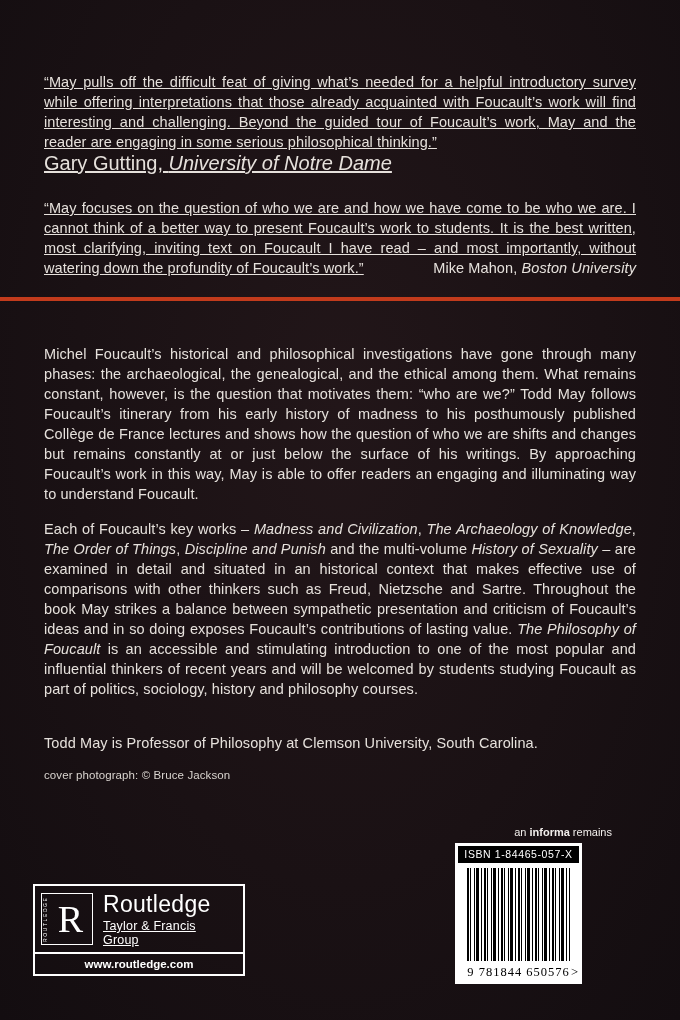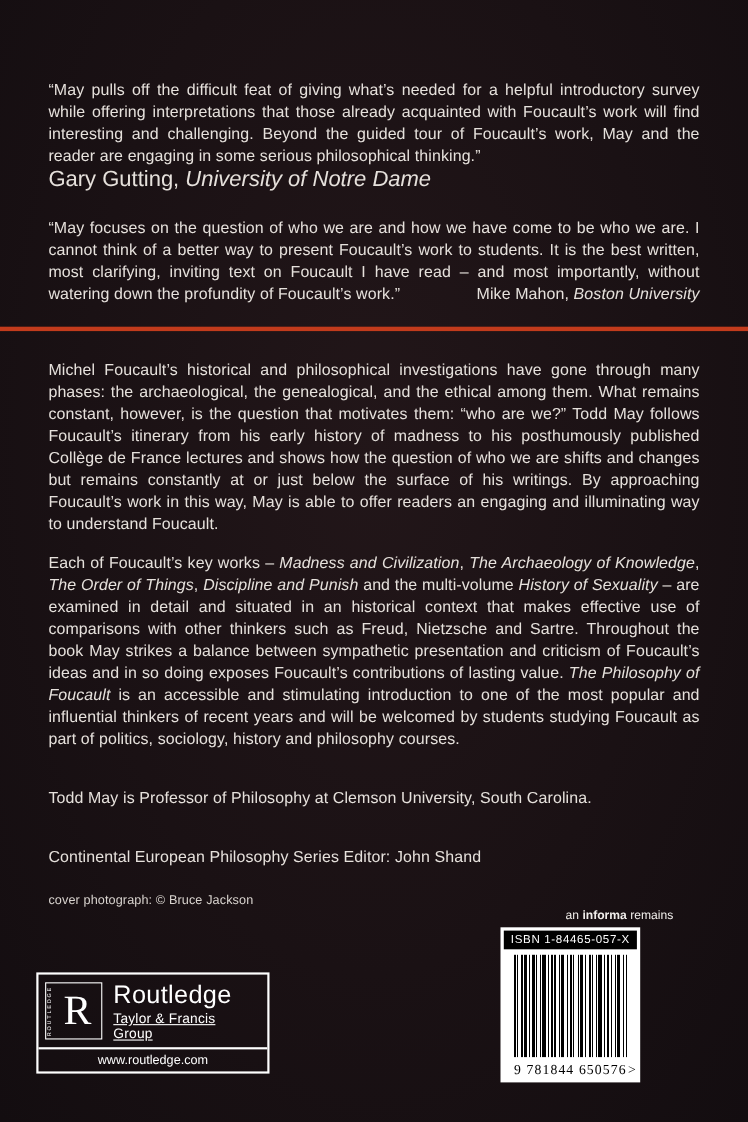--- a/index.html
+++ b/index.html
@@ -15,21 +15,21 @@
     height: 1020px;
     margin: 0 auto;
     background: radial-gradient(ellipse at 50% 40%, #221619 0%, var(--bg) 55%, #130d10 100%);
     color: var(--text);
     font-family: "Liberation Sans", sans-serif;
     overflow: hidden;
   }
 
   
   .quotes { position: absolute; top: 72px; left: 44px; right: 44px; }
-  .quote { margin: 0 0 24px 0; }
+  .quote { margin: 0 0 24px 0; text-decoration: underline; }
   .quote-text {
     margin: 0;
     font-size: 14.5px;
     line-height: 20px;
     text-align: justify;
     letter-spacing: 0.1px;
     color: var(--text);
   }
   .attribution-line {
     margin: 0;
@@ -37,21 +37,21 @@
     line-height: 22px;
     text-align: left;
     color: var(--text);
   }
   .float-attr { float: right; font-size: 14.5px; line-height: 20px; padding-left: 18px; }
 
   
   .red-rule { position: absolute; top: 297px; left: 0; width: 100%; height: 4px; background: var(--accent); }
 
   
-  .description { position: absolute; top: 327px; left: 44px; right: 44px; }
+  .description { position: absolute; top: 344px; left: 44px; right: 44px; }
   .description p {
     margin: 0 0 15px 0;
     font-size: 14.5px;
     line-height: 20px;
     text-align: justify;
     letter-spacing: 0.1px;
   }
   .description p.single-line { text-align: left; margin-top: 34px; }
   .description p.series-line { margin-bottom: 22px; }
   .credit { font-size: 11.5px !important; line-height: 15px !important; text-align: right; margin: 0 !important; color: #d9d4cf; }
@@ -107,21 +107,21 @@
     writing-mode: vertical-rl; transform: rotate(180deg);
     font-size: 5px; letter-spacing: 1.6px; color: #fff;
     display: flex; align-items: center;
   }
   .mark-letter {
     font-family: "Liberation Serif", serif;
     font-size: 38px; line-height: 50px; padding-left: 7px; color: #fff;
   }
   .pub-name { font-size: 23px; letter-spacing: 0.3px; line-height: 26px; }
   .pub-group { font-size: 12.5px; margin-top: 2px; letter-spacing: 0.2px; text-decoration: underline; }
-  .pub-site { border-top: 2px solid #fff; text-align: center; font-size: 11.5px; line-height: 20px; }
+  .pub-site { border-top: 2px solid #fff; text-align: center; font-size: 11.5px; line-height: 20px; font-weight: bold; }
 </style>
 </head>
 <body>
 
 <div class="cover">
 
   <section class="quotes">
     <div class="quote">
       <p class="quote-text">“May pulls off the difficult feat of giving what’s needed for a helpful introductory survey while offering interpretations that those already acquainted with Foucault’s work will find interesting and challenging. Beyond the guided tour of Foucault’s work, May and the reader are engaging in some serious philosophical thinking.”</p>
       <p class="attribution-line"><span>Gary Gutting, </span><span style="font-style: italic;">University of Notre Dame</span></p>
@@ -133,21 +133,20 @@
       </p>
     </div>
   </section>
 
   <div class="red-rule"></div>
 
   <section class="description">
     <p>Michel Foucault’s historical and philosophical investigations have gone through many phases: the archaeological, the genealogical, and the ethical among them. What remains constant, however, is the question that motivates them: “who are we?” Todd May follows Foucault’s itinerary from his early history of madness to his posthumously published Collège de France lectures and shows how the question of who we are shifts and changes but remains constantly at or just below the surface of his writings. By approaching Foucault’s work in this way, May is able to offer readers an engaging and illuminating way to understand Foucault.</p>
     <p><span>Each of Foucault’s key works – </span><span style="font-style: italic;">Madness and Civilization</span><span>, </span><span style="font-style: italic;">The Archaeology of Knowledge</span><span>, </span><span style="font-style: italic;">The Order of Things</span><span>, </span><span style="font-style: italic;">Discipline and Punish</span><span> and the multi-volume </span><span style="font-style: italic;">History of Sexuality</span><span> – are examined in detail and situated in an historical context that makes effective use of comparisons with other thinkers such as Freud, Nietzsche and Sartre. Throughout the book May strikes a balance between sympathetic presentation and criticism of Foucault’s ideas and in so doing exposes Foucault’s contributions of lasting value. </span><span style="font-style: italic;">The Philosophy of Foucault</span><span> is an accessible and stimulating introduction to one of the most popular and influential thinkers of recent years and will be welcomed by students studying Foucault as part of politics, sociology, history and philosophy courses.</span></p>
     <p class="single-line">Todd May is Professor of Philosophy at Clemson University, South Carolina.</p>
-    <p class="single-line series-line">Continental European Philosophy Series Editor: John Shand</p>
     <p class="credit">cover photograph: © Bruce Jackson</p>
   </section>
 
   <div class="informa"><span>an </span><span style="font-weight: bold;">informa</span><span> remains</span></div>
 
   <div class="barcode-box">
     <div class="isbn-strip">ISBN 1-84465-057-X</div>
     <div class="bars"></div>
     <div class="digits">
       <span>9 781844 650576</span>

